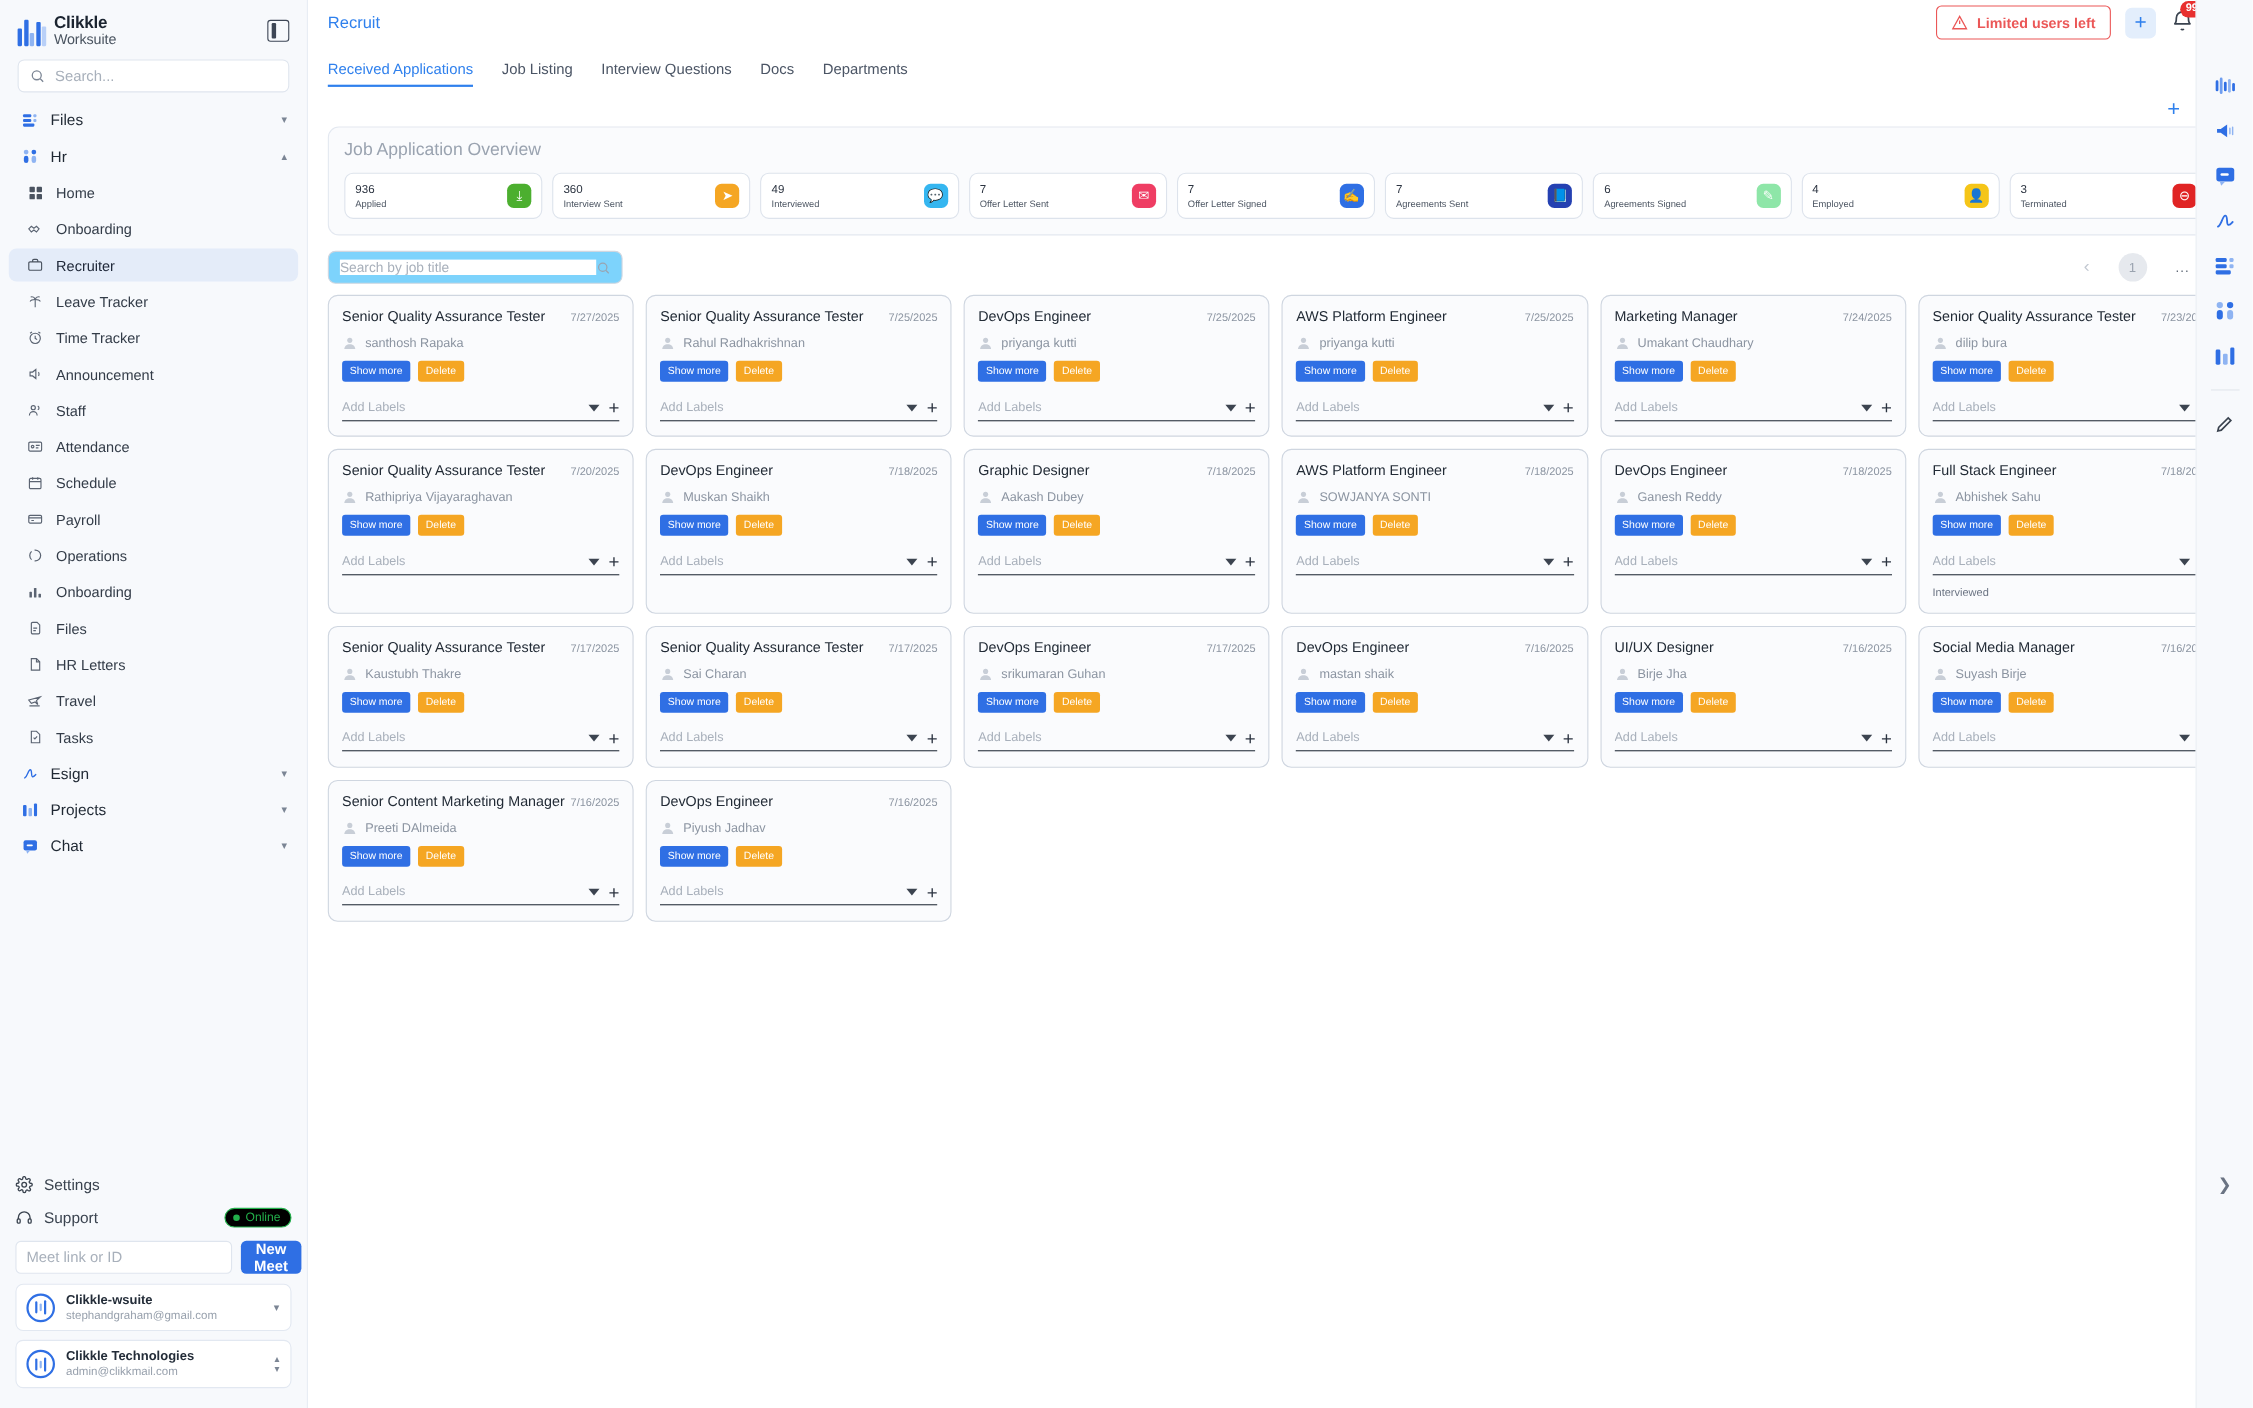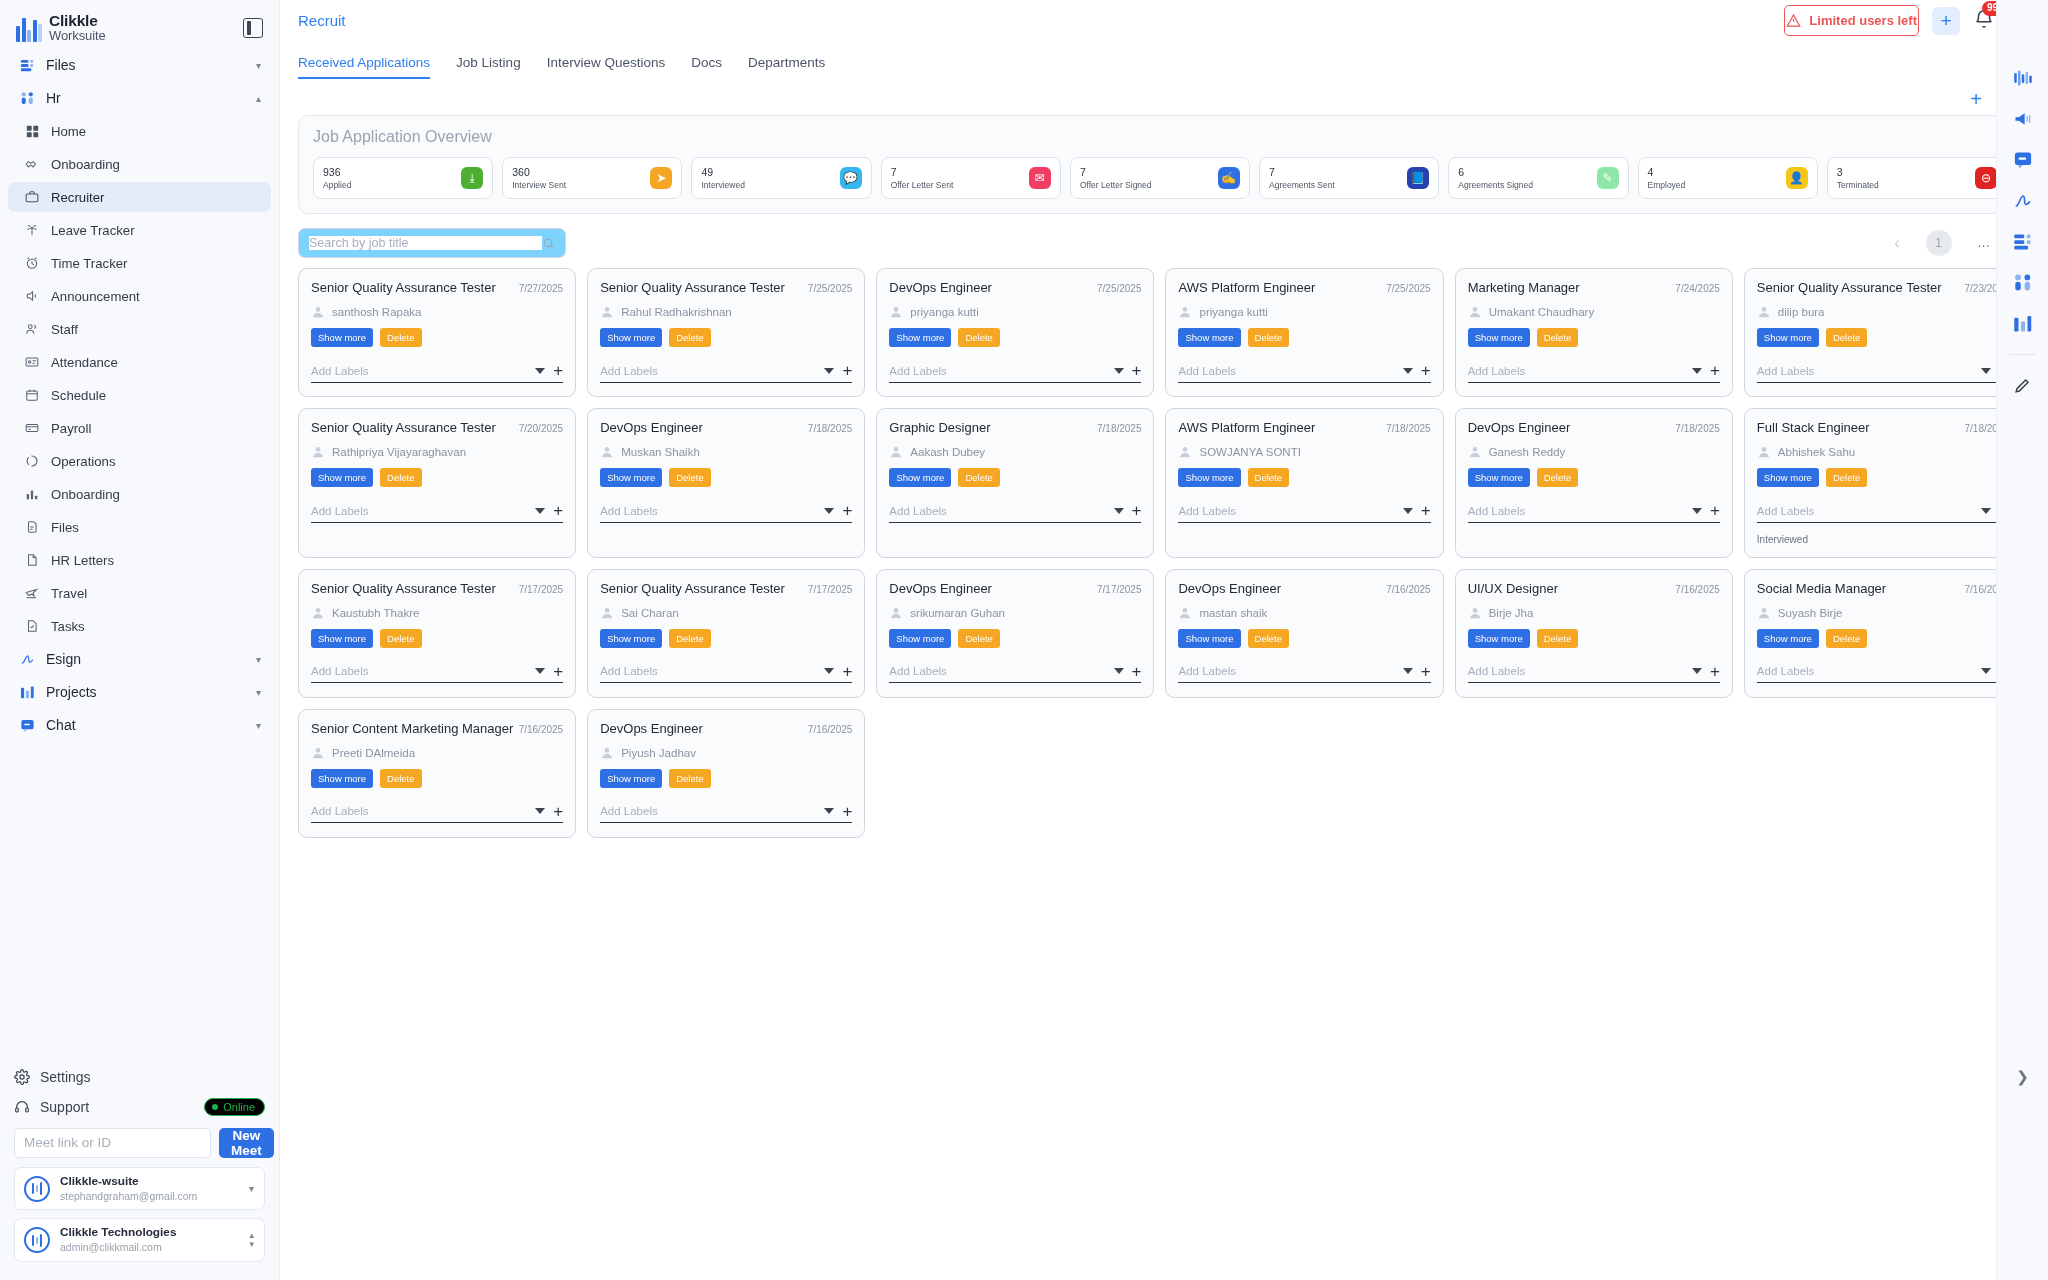--- a/index.html
+++ b/index.html
@@ -84,21 +84,21 @@
   .acct-mail { font-size:10.5px; color:#98a1ad; line-height:1.3; }
   .acct .chev { position:absolute; right:10px; color:#7b8594; font-size:10px; }
 
   
   .main { flex:1; display:flex; flex-direction:column; min-width:0; position:relative; background:#ffffff; }
   .topbar { height:41px; display:flex; align-items:center; padding:0 14px 0 18px; }
   .page-title { color:#2f80ed; font-size:15px; }
   .top-right { margin-left:auto; display:flex; align-items:center; gap:13px; }
   .limited {
     border:1px solid #eb5757; color:#eb5757; border-radius:5px; font-size:13px; font-weight:bold;
-    padding:7px 1px; display:flex; align-items:center; gap:8px; cursor:pointer; background:#fff;
+    padding:7px 13px; display:flex; align-items:center; gap:8px; cursor:pointer; background:#fff;
   }
   .btn-plus-soft { width:28px; height:28px; border-radius:6px; background:#e3eefc; color:#2f80ed; font-size:19px; display:flex; align-items:center; justify-content:center; cursor:pointer; }
   .bell-wrap { position:relative; width:26px; height:26px; cursor:pointer; }
   .badge-99 {
     position:absolute; top:-7px; right:-10px; background:#e8302f; color:#fff; border-radius:9px;
     font-size:10px; font-weight:bold; padding:1.5px 5px; line-height:1.2;
   }
 
   .tabs { display:flex; gap:26px; padding:0 18px; height:38px; align-items:flex-end; }
   .tab { font-size:13.5px; color:#4b5565; padding-bottom:7px; cursor:pointer; border-bottom:2px solid transparent; }
@@ -187,20 +187,29 @@
             <i></i>
           </span>
         <span class="brand-text">
           <div class="b1">Clikkle</div>
           <div class="b2">Worksuite</div>
         </span>
       </div>
       <div class="panel-toggle"></div>
     </div>
 
+    <div class="search-wrap">
+      <div class="search-box">
+        <svg class="search-ic" width="14" height="14" viewBox="0 0 24 24" fill="none" stroke="#7b8594" stroke-width="2">
+            <circle cx="11" cy="11" r="7"></circle>
+            <line x1="16.5" y1="16.5" x2="21" y2="21"></line>
+          </svg>
+        <input placeholder="Search..." style="">
+      </div>
+    </div>
 
     <nav class="nav">
 
       <div class="group-row">
         <span class="gicon">
           <svg width="15" height="15" viewBox="0 0 16 16">
               <rect x="1" y="2" width="8" height="3" rx="1" fill="#2f6fe4"></rect>
               <rect x="1" y="6.5" width="8" height="3" rx="1" fill="#2f6fe4"></rect>
               <rect x="1" y="11" width="11" height="3" rx="1" fill="#2f6fe4"></rect>
               <rect x="11" y="2" width="3" height="3" rx="1" fill="#8fb4f2"></rect>

